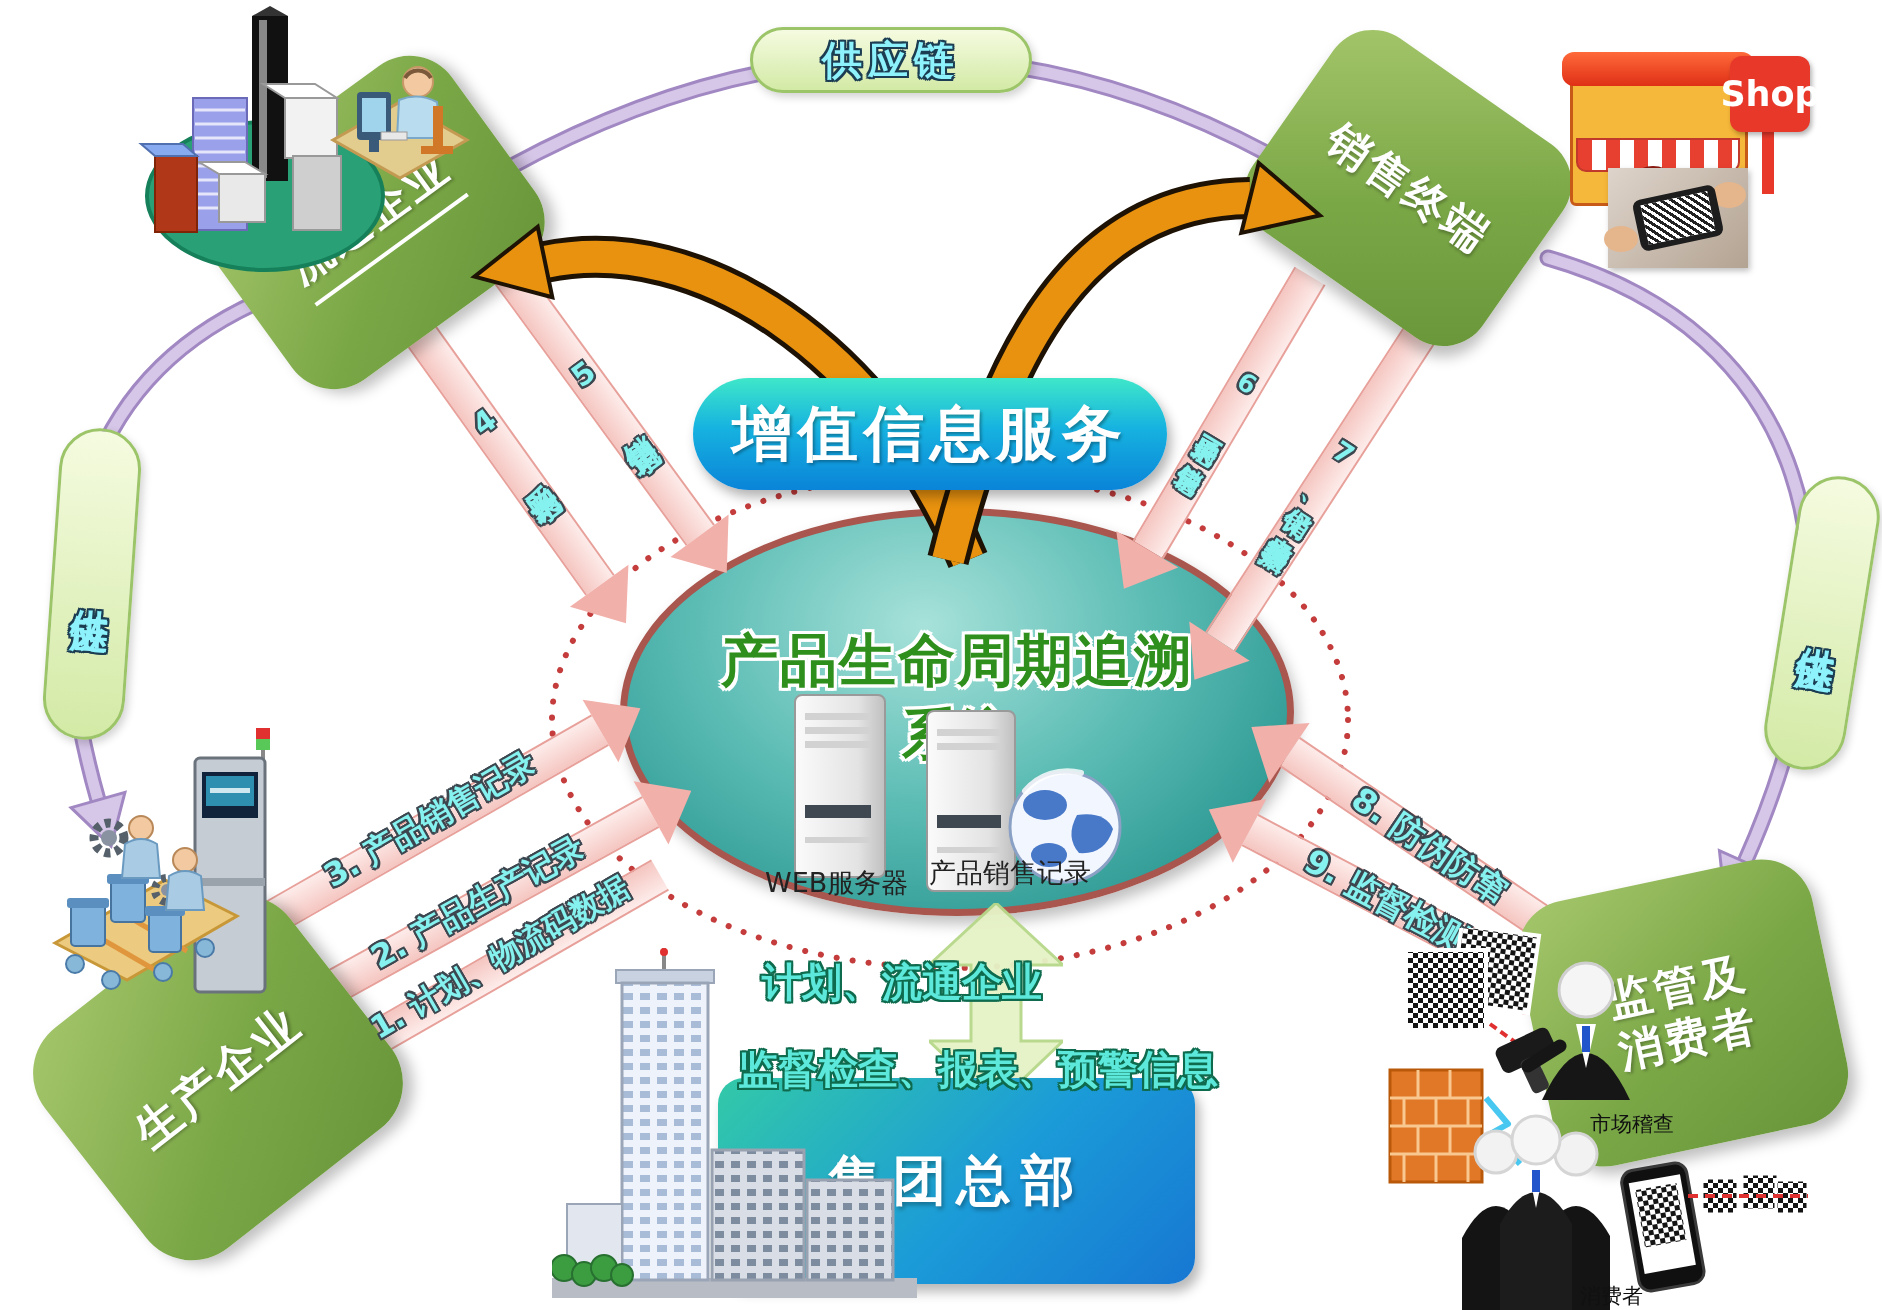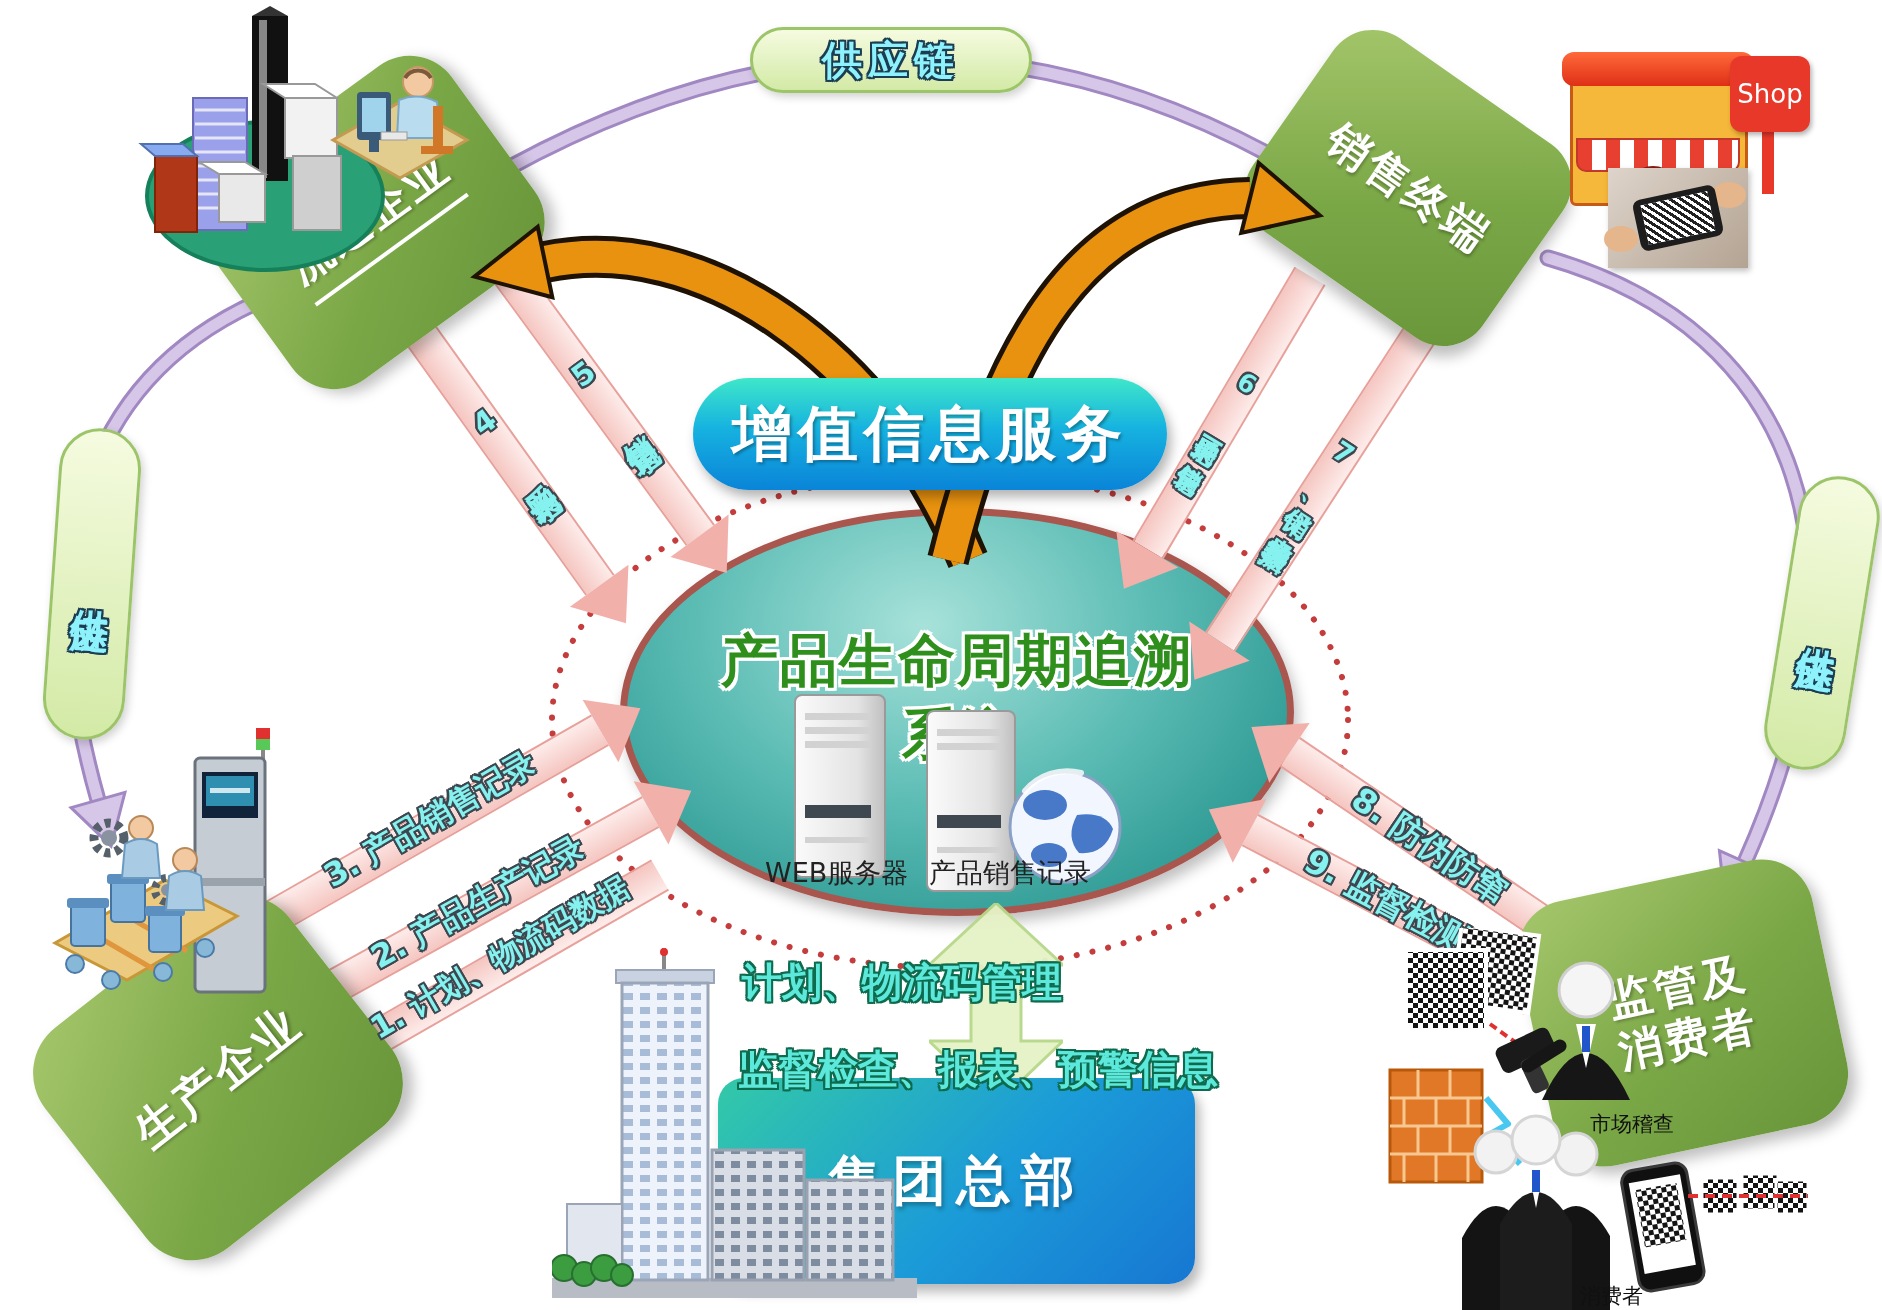--- a/index.html
+++ b/index.html
@@ -56,21 +56,21 @@
       text-shadow:2px 3px 4px rgba(0,0,0,.3);}
 
 .hqnote{position:absolute;font-weight:bold;font-size:40px;color:#5ce8da;white-space:nowrap;z-index:4;
       text-shadow:-2px 0 #0f6b4e,2px 0 #0f6b4e,0 -2px #0f6b4e,0 2px #0f6b4e,
                   -2px -2px #0f6b4e,2px 2px #0f6b4e,-2px 2px #0f6b4e,2px -2px #0f6b4e;}
 .small-black{position:absolute;color:#111;font-size:21px;z-index:6;white-space:nowrap;}
 
 .shopwrap{position:absolute;left:1562px;top:40px;width:252px;height:182px;z-index:5;}
 .shopwrap>div{position:absolute;}
 .shop-sign{left:168px;top:16px;width:80px;height:76px;background:#e8382a;border-radius:12px;
-      display:flex;align-items:center;justify-content:center;color:#fff;font-weight:normal;font-size:26px;
+      display:flex;align-items:center;justify-content:center;color:#fff;font-weight:bold;font-size:35px;
       box-shadow:2px 3px 5px rgba(0,0,0,.3);}
 
 .photowrap{position:absolute;left:1608px;top:168px;width:140px;height:100px;z-index:5;
       background:linear-gradient(135deg,#ded4cb,#b3a392);box-shadow:2px 3px 6px rgba(0,0,0,.25);}
 .photowrap .ph{position:absolute;left:28px;top:24px;width:84px;height:52px;background:#1d1d1d;
       border-radius:8px;transform:rotate(-12deg);}
 .photowrap .ph .scr{position:absolute;left:8px;top:6px;right:8px;bottom:6px;background:#fff;
       background-image:repeating-linear-gradient(45deg,#222 0 3px,#fff 3px 6px);}
 .photowrap .hand{position:absolute;width:34px;height:26px;background:#e5b58c;border-radius:50%;}
 </style>
@@ -133,21 +133,21 @@
       <rect x="160" y="160" width="64" height="6" fill="#d2d2d2"></rect>
     </g>
     <g>
       <circle cx="288" cy="140" r="55" fill="#f2f7ff" stroke="#8aa0c4" stroke-width="3"></circle>
       <ellipse cx="268" cy="118" rx="22" ry="15" fill="#4878c8"></ellipse>
       <path d="M 300,128 q 28,-4 36,14 q -8,26 -34,24 q -14,-16 -2,-38 z" fill="#4878c8"></path>
       <ellipse cx="272" cy="168" rx="18" ry="12" fill="#4878c8"></ellipse>
       <path d="M 248,104 a 55,55 0 0 1 56,-18" fill="none" stroke="#ffffff" stroke-width="6" stroke-linecap="round" opacity="0.8"></path>
     </g>
   </svg>
-  <div class="srvlbl" style="left:138px;top:340px;">WEB服务器</div>
+  <div class="srvlbl" style="left:138px;top:350px;">WEB服务器</div>
   <div class="srvlbl" style="left:302px;top:340px;">产品销售记录</div>
 </div>
 
 <svg class="layer" style="left:929px;top:903px;z-index:3" width="134" height="202" viewBox="0 0 134 202">
   <polygon points="67,0 134,62 92,62 92,138 134,138 67,202 0,138 42,138 42,62 0,62" fill="#e6f2c6" stroke="#b7d88a" stroke-width="3" opacity="0.96"></polygon>
 </svg>
 
 <div class="pband hr" style="left:660px;top:857px;width:344px;transform:rotate(150.1deg);"></div>
 <div class="pband hr" style="left:310px;top:982px;width:389px;transform:rotate(-28.9deg);"></div>
 <div class="pband hr" style="left:272px;top:900px;width:378px;transform:rotate(-29.8deg);"></div>
@@ -184,21 +184,21 @@
     <path d="M 968,560 C 880,350 700,230 545,262" fill="none" stroke="#e8920f" stroke-width="32"></path>
     <polygon points="545,226 617,262 545,298" transform="rotate(168.3 545 262)" fill="#e8920f" stroke="#1e1205" stroke-width="4"></polygon>
   </g>
   <g>
     <path d="M 948,560 C 1000,350 1080,200 1250,198" fill="none" stroke="#1e1205" stroke-width="42"></path>
     <path d="M 948,560 C 1000,350 1080,200 1250,198" fill="none" stroke="#e8920f" stroke-width="32"></path>
     <polygon points="1250,162 1322,198 1250,234" transform="rotate(14 1250 198)" fill="#e8920f" stroke="#1e1205" stroke-width="4"></polygon>
   </g>
 </svg>
 
-<div class="hqnote" style="left:902px;top:982px;transform:translate(-50%,-50%);">计划、物流码管理</div>
+<div class="hqnote" style="left:902px;top:982px;transform:translate(-50%,-50%);">计划、流通企业</div>
 <div class="hqnote" style="left:978px;top:1069px;transform:translate(-50%,-50%);">监督检查、报表、预警信息</div>
 
 <div class="vpill" style="left:693px;top:378px;width:474px;height:112px;">
   <span class="lbl">增值信息服务</span>
 </div>
 
 <div class="albl" style="left:500px;top:958px;font-size:31px;transform:translate(-50%,-50%) rotate(-30deg);">1. 计划、物流码数据</div>
 <div class="albl" style="left:478px;top:903px;font-size:32px;transform:translate(-50%,-50%) rotate(-29deg);">2. 产品生产记录</div>
 <div class="albl" style="left:430px;top:820px;font-size:32px;transform:translate(-50%,-50%) rotate(-30deg);">3. 产品销售记录</div>
 <div class="albl vt" style="left:499px;top:444px;font-size:30px;transform:translate(-50%,-50%) rotate(-36deg);">4 采购记录</div>

